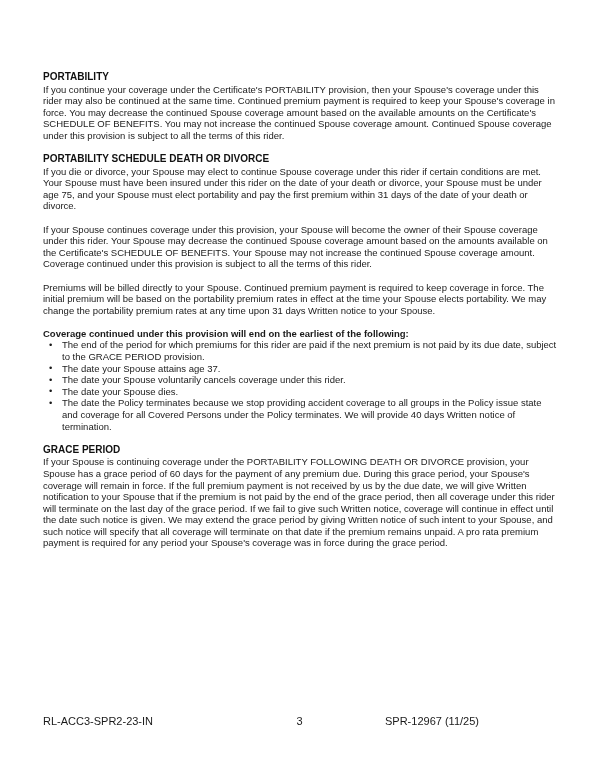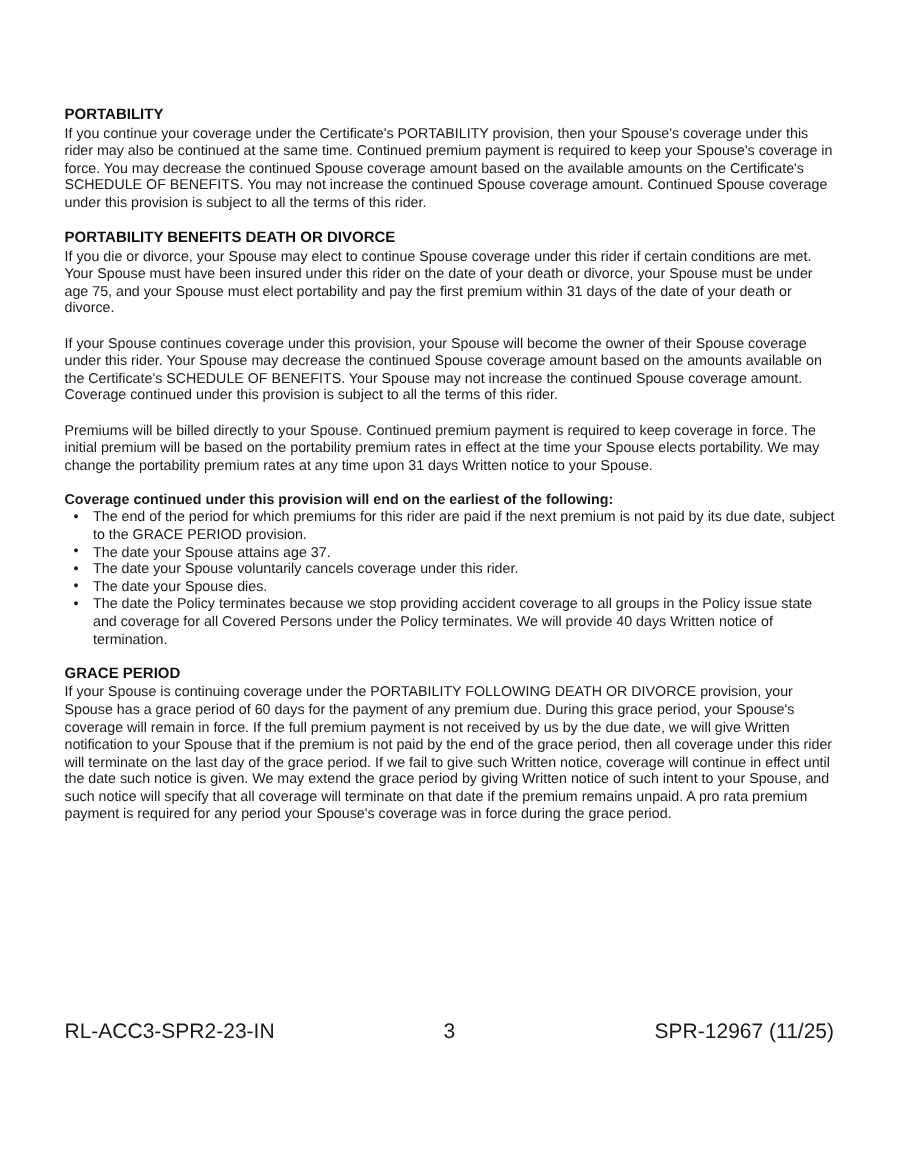--- a/index.html
+++ b/index.html
@@ -52,42 +52,42 @@
   }
   ul.bullets li .marker {
     position: absolute;
     left: 6px;
     top: -0.5px;
   }
   .footer {
     position: absolute;
     left: 43px;
     right: 44px;
-    top: 681px;
+    top: 715px;
     display: flex;
-    font-size: 14px;
+    font-size: 11px;
     line-height: 12px;
   }
   .footer > span { flex: 1; }
   .footer .center { text-align: center; }
-  .footer .right { text-align: right; }
+  .footer .right { }
 </style>
 </head>
 <body>
 
 <div class="page">
   <div class="content">
 
     <section>
       <h2>PORTABILITY</h2>
       <p>If you continue your coverage under the Certificate's PORTABILITY provision, then your Spouse's coverage under this rider may also be continued at the same time. Continued premium payment is required to keep your Spouse's coverage in force. You may decrease the continued Spouse coverage amount based on the available amounts on the Certificate's SCHEDULE OF BENEFITS. You may not increase the continued Spouse coverage amount. Continued Spouse coverage under this provision is subject to all the terms of this rider.</p>
     </section>
 
     <section>
-      <h2>PORTABILITY BENEFITS DEATH OR DIVORCE</h2>
+      <h2>PORTABILITY SCHEDULE DEATH OR DIVORCE</h2>
       <p>If you die or divorce, your Spouse may elect to continue Spouse coverage under this rider if certain conditions are met.  Your Spouse must have been insured under this rider on the date of your death or divorce, your Spouse must be under age 75, and your Spouse must elect portability and pay the first premium within 31 days of the date of your death or divorce.</p>
       <p>If your Spouse continues coverage under this provision, your Spouse will become the owner of their Spouse coverage under this rider.  Your Spouse may decrease the continued Spouse coverage amount based on the amounts available on the Certificate's SCHEDULE OF BENEFITS. Your Spouse may not increase the continued Spouse coverage amount. Coverage continued under this provision is subject to all the terms of this rider.</p>
       <p>Premiums will be billed directly to your Spouse.  Continued premium payment is required to keep coverage in force. The initial premium will be based on the portability premium rates in effect at the time your Spouse elects portability. We may change the portability premium rates at any time upon 31 days Written notice to your Spouse.</p>
       <p class="tight">Coverage continued under this provision will end on the earliest of the following:</p>
       <ul class="bullets">
         <li>
           <span class="marker">•</span>
           <span>The end of the period for which premiums for this rider are paid if the next premium is not paid by its due date, subject to the GRACE PERIOD provision.</span>
         </li>
         <li>

